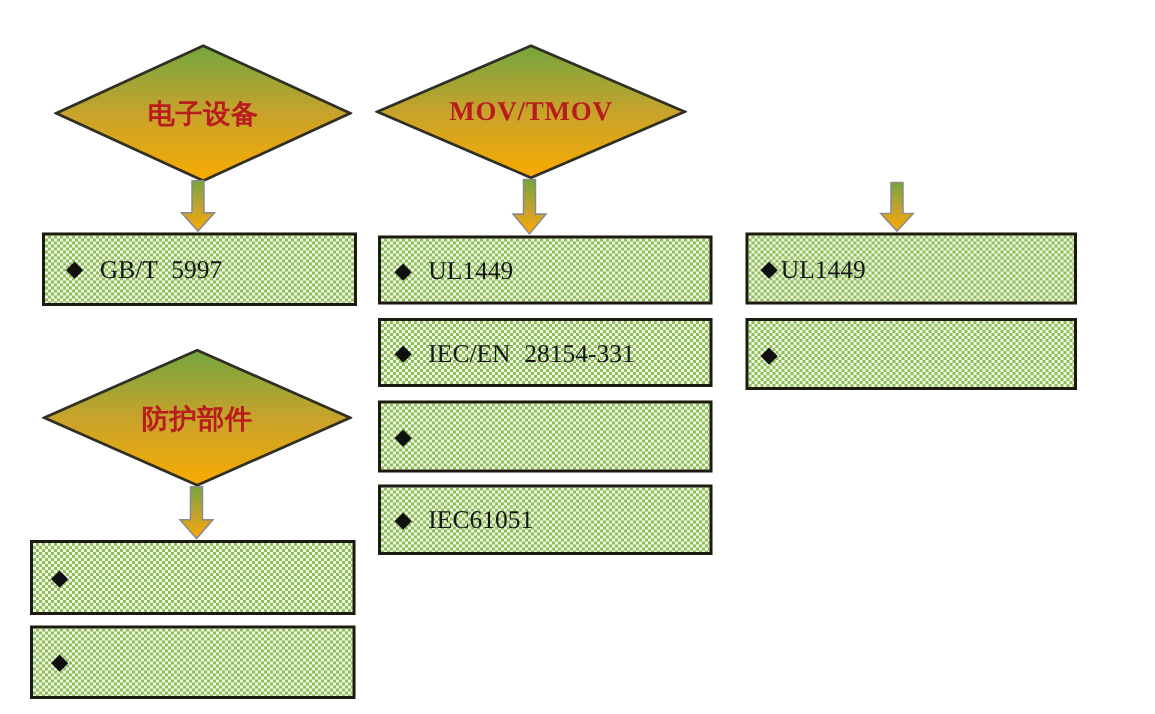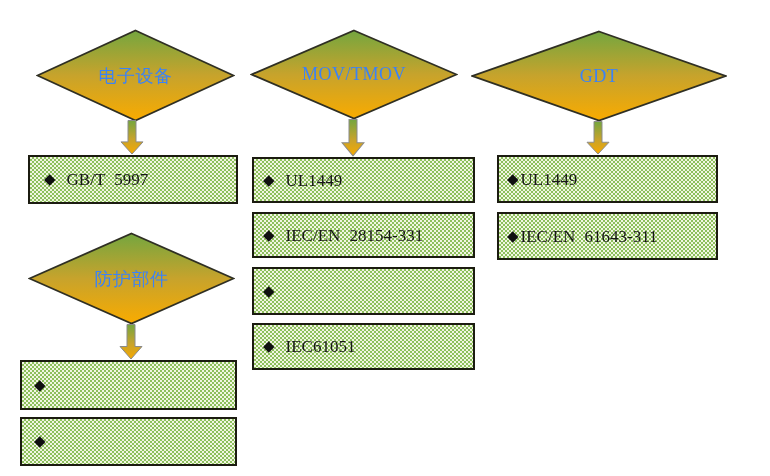--- a/index.html
+++ b/index.html
@@ -9,21 +9,21 @@
     height: 476px;
     background: #ffffff;
     overflow: hidden;
     font-family: "Liberation Serif", "DejaVu Serif", serif;
   }
   .diamond { position: absolute; }
   .diamond svg { position: absolute; left: 0; top: 0; width: 100%; height: 100%; display: block; }
   .dlabel {
     position: absolute; inset: 0;
     display: flex; align-items: center; justify-content: center;
-    font-size: 18px; font-weight: normal; color: #3b82f6;
+    font-size: 18px; font-weight: bold; color: #b91c1c;
     letter-spacing: 0.5px; white-space: pre;
   }
   .arrow { position: absolute; display: block; }
   .std-box {
     position: absolute;
     box-sizing: border-box;
     border: 2px solid #1b1b10;
     background-color: #f1f6e2;
     background-image: repeating-conic-gradient(#8dbf5c 0% 25%, #f1f6e2 25% 50%);
     background-size: 4px 4px;
@@ -94,36 +94,29 @@
     <span class="std-label">IEC/EN 28154-331</span>
   </div>
   <div class="std-box" style="left:252px; top:267px; width:223px; height:48px; padding-left:9px;">
     <span class="bullet">◆</span>
   </div>
   <div class="std-box" style="left:252px; top:323px; width:223px; height:47px; padding-left:9px;">
     <span class="bullet">◆</span>
     <span class="std-label">IEC61051</span>
   </div>
 
-  <div class="diamond" style="left:471px; top:30px; width:256px; height:92px;">
-    <svg viewBox="0 0 256 92" preserveAspectRatio="none">
-      <polygon points="128,1.5 254.5,46 128,90.5 1.5,46" fill="url(#dg)" stroke="#2F2F23" stroke-width="1.8"></polygon>
-    </svg>
-    <div class="dlabel">GDT</div>
-  </div>
   <svg class="arrow" style="left:586px; top:121px;" width="24" height="34" viewBox="0 0 24 36" preserveAspectRatio="none">
     <path d="M8,0.5 L16,0.5 L16,22.5 L23,22.5 L12,35 L1,22.5 L8,22.5 Z" fill="url(#ag)" stroke="#8A8A8A" stroke-width="1"></path>
   </svg>
   <div class="std-box tight" style="left:497px; top:155px; width:221px; height:48px; padding-left:8px;">
     <span class="bullet">◆</span>
     <span class="std-label">UL1449</span>
   </div>
   <div class="std-box tight" style="left:497px; top:212px; width:221px; height:48px; padding-left:8px;">
     <span class="bullet">◆</span>
-    <span class="std-label">IEC/EN 61643-311</span>
   </div>
 
   <div class="diamond" style="left:28px; top:232px; width:207px; height:93px;">
     <svg viewBox="0 0 207 93" preserveAspectRatio="none">
       <polygon points="103.5,1.5 205.5,46.5 103.5,91.5 1.5,46.5" fill="url(#dg)" stroke="#2F2F23" stroke-width="1.8"></polygon>
     </svg>
     <div class="dlabel">防护部件</div>
   </div>
   <svg class="arrow" style="left:119px; top:324px;" width="24" height="36" viewBox="0 0 24 36" preserveAspectRatio="none">
     <path d="M8,0.5 L16,0.5 L16,22.5 L23,22.5 L12,35 L1,22.5 L8,22.5 Z" fill="url(#ag)" stroke="#8A8A8A" stroke-width="1"></path>

